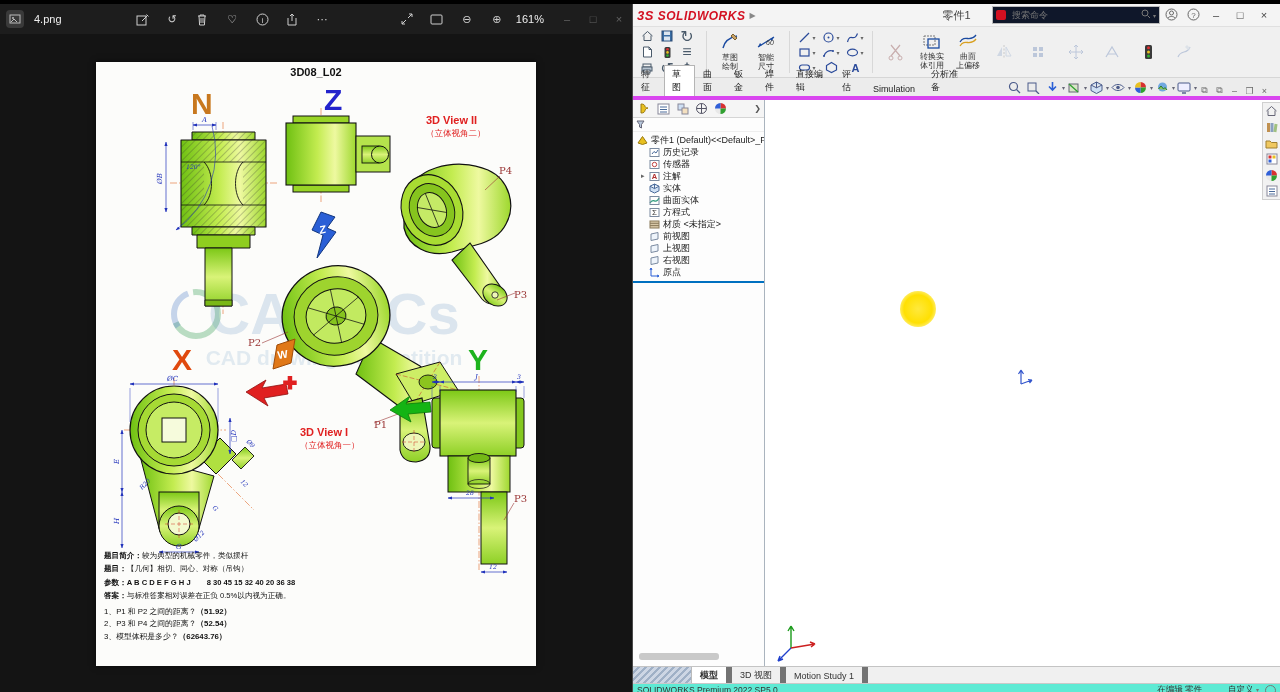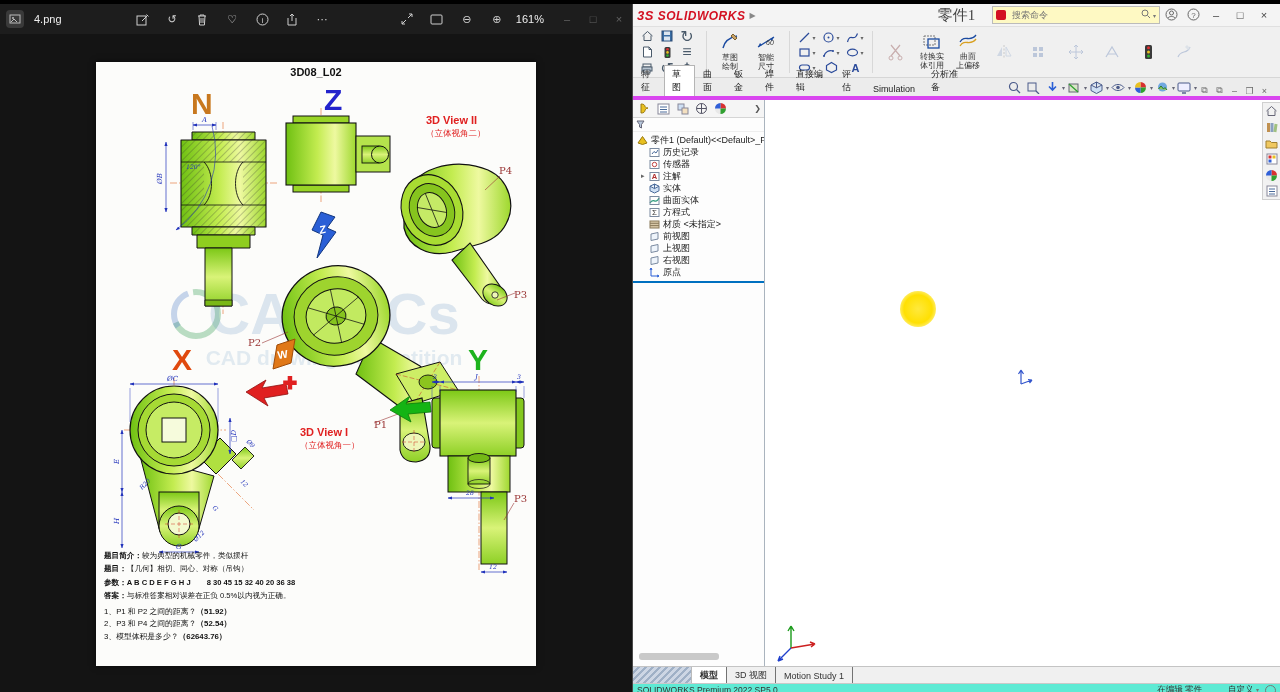--- a/index.html
+++ b/index.html
@@ -23,22 +23,22 @@
   .nl b{font-weight:bold;margin-top:32px;}
   .ans{font-size:7.8px;line-height:12.6px;}
   .ans .val{font-weight:bold;}
   .gap3{margin-left:16px;}
   
   #sw{left:632px;width:648px;background:#f0f0f0;border-left:1px solid #4a4a4a;box-sizing:border-box;display:flex;flex-direction:column;}
   .sw-titlebar{height:22px;background:#f4f4f4;display:flex;align-items:center;font-size:11px;color:#333;border-bottom:1px solid #e0e0e0;}
   .sw-logo{color:#d31021;font-weight:bold;font-style:italic;font-size:12px;margin-left:4px;letter-spacing:.5px;}
   .sw-logo .pre{font-size:13px;}
   .sw-logo-arrow{color:#888;font-size:8px;margin-left:4px;}
-  .sw-doctitle{position:absolute;left:50%;transform:translateX(-50%);color:#444;font-size:15px;font-family:Liberation Serif, serif;}
-  .sw-search{margin-left:auto;display:flex;align-items:center;border:1px solid #bbb;background:#fef9c3;height:16px;width:160px;padding:0 3px;}
+  .sw-doctitle{position:absolute;left:50%;transform:translateX(-50%);color:#444;font-size:11px;}
+  .sw-search{margin-left:auto;display:flex;align-items:center;border:1px solid #bbb;background:#0f172a;height:16px;width:160px;padding:0 3px;}
   .sw-search .redcube{width:10px;height:10px;background:#d31021;border-radius:2px;margin-right:4px;flex:none;}
   .sw-search input{border:0;outline:0;flex:1;font-size:9px;color:#888;width:60px;background:transparent;}
   .sw-search .mag{color:#777;font-size:9px;margin:0 2px;}
   .tb-ic{width:22px;text-align:center;color:#555;font-size:10px;}
   .wbtn{width:24px;text-align:center;color:#444;font-size:11px;}
   
   .sw-ribbon{height:50px;background:#f0f0f0;border-bottom:1px solid #d6d6d6;display:flex;align-items:center;padding-left:4px;}
   .qa-grid{display:grid;grid-template-columns:20px 20px 20px;grid-template-rows:16px 16px 16px;align-items:center;justify-items:center;margin-right:4px;}
   .qa{width:18px;height:14px;display:flex;align-items:center;justify-content:center;color:#4a5a6a;}
   .vsep{width:1px;height:42px;background:#d8d8d8;margin:0 5px;}
@@ -75,21 +75,21 @@
   .ydot{position:absolute;left:135px;top:191px;width:36px;height:36px;border-radius:50%;
         background:radial-gradient(circle,#ffe93d 0%,#ffe002 55%,rgba(255,224,0,.55) 75%,rgba(255,224,0,0) 100%);}
   .origin{position:absolute;left:248px;top:266px;}
   .triad{position:absolute;left:8px;top:520px;}
   .viewlabel{position:absolute;left:2px;top:566px;font-size:9px;color:#444;}
   .taskpane{position:absolute;right:0;top:2px;width:17px;display:flex;flex-direction:column;align-items:center;background:#f2f2f2;border:1px solid #d0d0d0;border-right:0;}
   .taskpane .tp{width:15px;height:16px;display:flex;align-items:center;justify-content:center;}
   
   .sw-doctabs{height:16px;background:#f0f0f0;border-top:1px solid #c4c4c4;display:flex;align-items:stretch;font-size:9px;color:#333;}
   .hatch{width:58px;background:repeating-linear-gradient(135deg,#cdd6e4 0 3px,#9fb0c6 3px 5px);border-right:1px solid #bbb;}
-  .dtab{padding:1px 8px 0;border-right:1px solid #737373;display:flex;align-items:center;}
+  .dtab{padding:1px 8px 0;border-right:6px solid #737373;display:flex;align-items:center;}
   .dtab.active{background:#fff;font-weight:bold;}
   .sw-status{height:12px;background:#5eead4;border-top:1px solid #c9c9c9;display:flex;align-items:center;font-size:8.5px;color:#333;padding:0 4px;}
   .st-right{margin-left:auto;display:flex;align-items:center;gap:26px;}
   .globe{width:9px;height:9px;border-radius:50%;border:1px solid #777;position:relative;margin-left:6px;}
   
   .dt{fill:#2233bb;font-family:"DejaVu Serif","Liberation Serif",serif;font-style:italic;font-size:7px;}
   .dts{fill:#2233bb;font-family:"DejaVu Serif","Liberation Serif",serif;font-style:italic;font-size:6.2px;}
   .plbl{fill:#993333;font-family:"DejaVu Serif","Liberation Serif",serif;font-size:10px;}
   .bigletter{font-weight:900;font-size:30px;font-family:"Liberation Sans","DejaVu Sans",sans-serif;}
   .vtitle{fill:#e02020;font-weight:bold;font-size:11px;}

